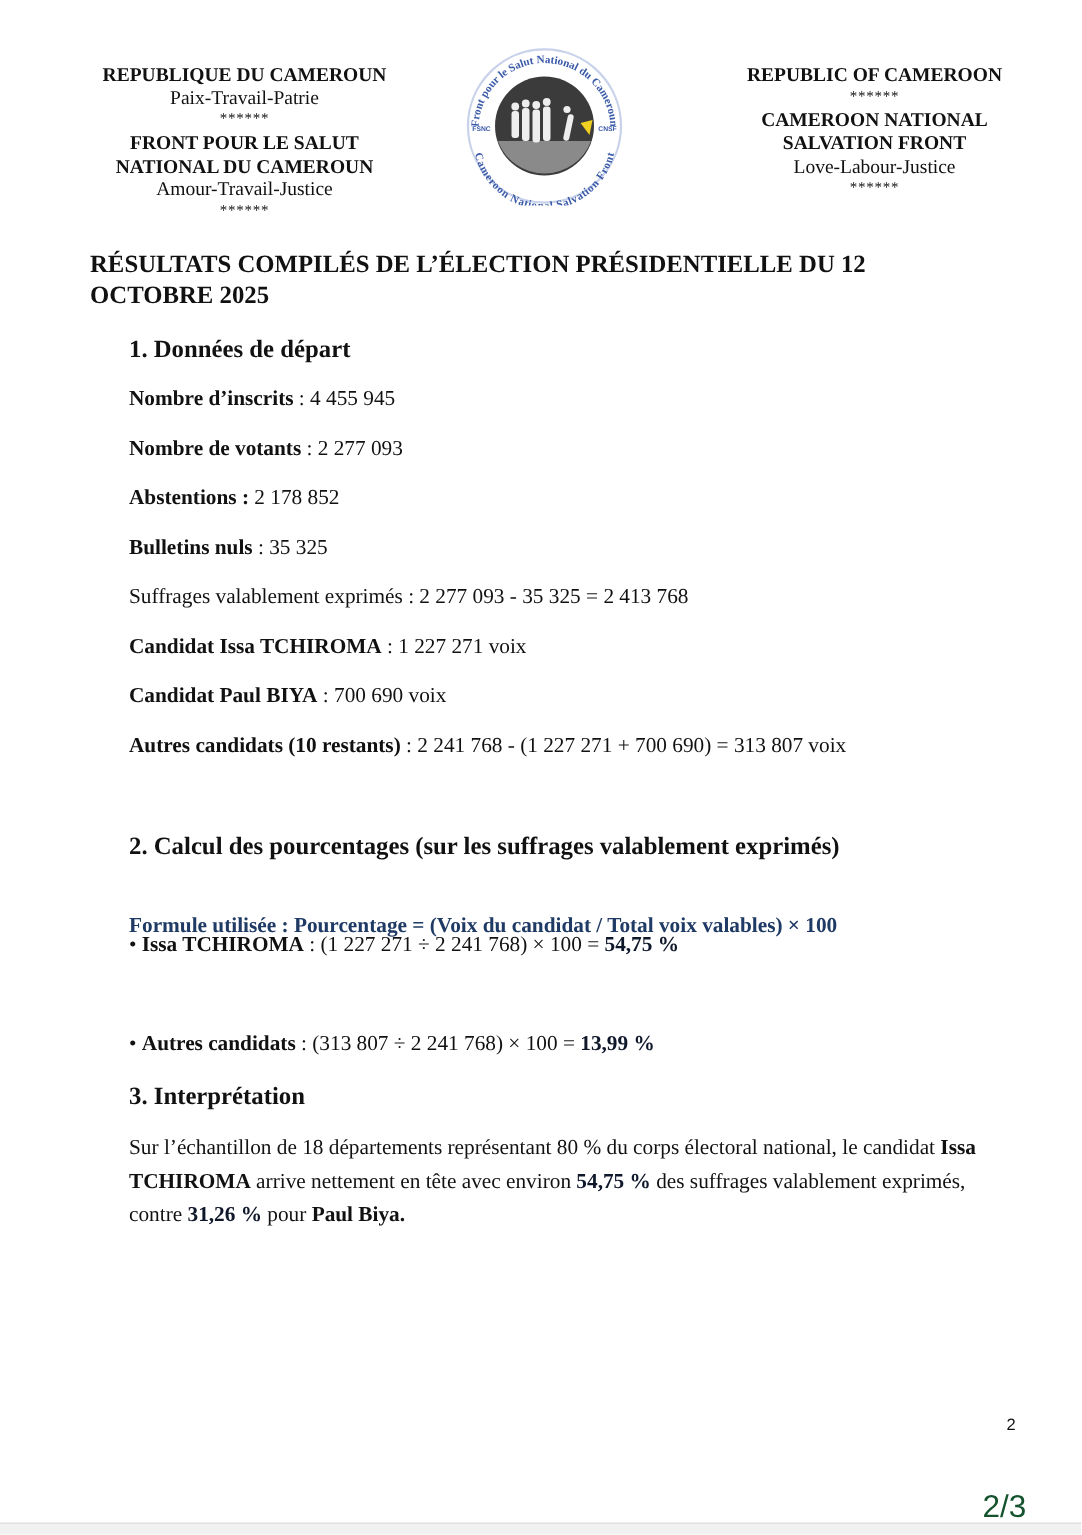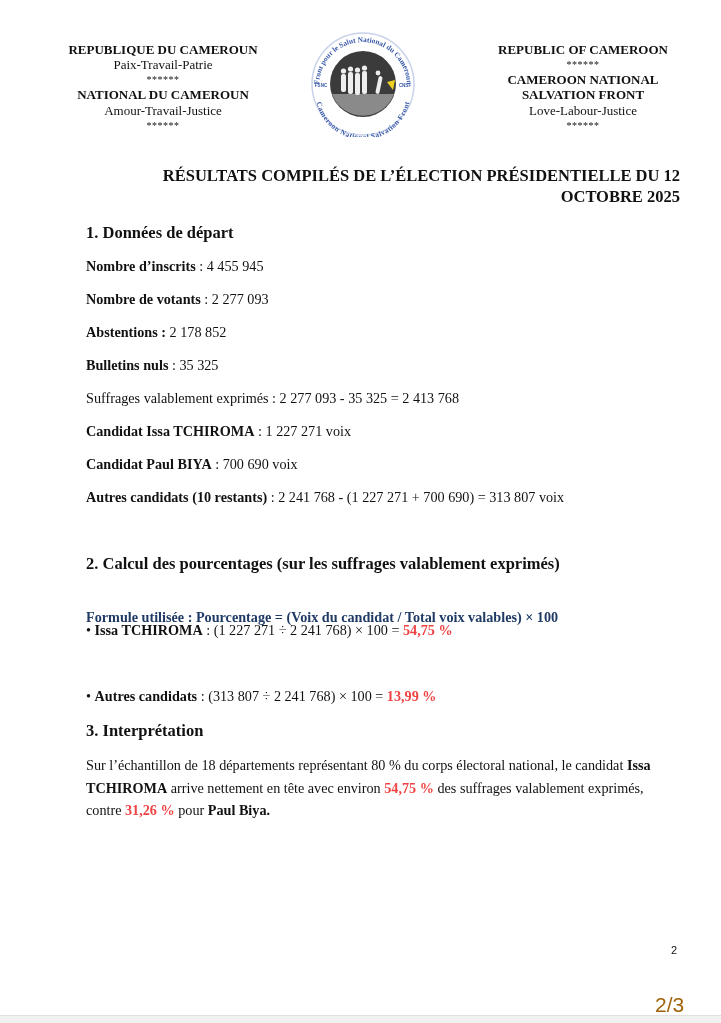--- a/index.html
+++ b/index.html
@@ -12,42 +12,43 @@
   .bottom-bar { position: absolute; left: 0; top: 1015px; width: 721px; height: 8px; background: #f1f1f1; border-top: 1px solid #e0e0e0; }
 
   .hdr-col { position: absolute; top: 42px; width: 240px; text-align: center; font-size: 13px; line-height: 15.2px; }
   .hdr-left { left: 43px; }
   .hdr-right { left: 463px; }
   .hdr-col .b { font-weight: bold; }
   .hdr-col .stars { font-size: 10px; letter-spacing: 0.5px; line-height: 15px; }
 
   .logo { position: absolute; left: 305px; top: 30px; width: 115px; height: 107px; }
 
-  .title { position: absolute; left: 60px; top: 165px; width: 620px; text-align: right; font-weight: bold; font-size: 16.5px; line-height: 21px; }
+  .title { position: absolute; left: 60px; top: 165px; width: 620px; text-align: left; font-weight: bold; font-size: 16.5px; line-height: 21px; }
 
   .h { position: absolute; left: 86px; font-weight: bold; font-size: 16.5px; }
   .line { position: absolute; left: 86px; font-size: 14.2px; white-space: nowrap; }
   .b { font-weight: bold; }
-  .red { color: #ef4444; font-weight: bold; }
+  .red { color: #0f172a; font-weight: bold; }
   .formula { position: absolute; left: 86px; font-weight: bold; font-size: 14.2px; color: #1f3a64; white-space: nowrap; }
 
   .para { position: absolute; left: 86px; top: 754px; width: 580px; font-size: 14.2px; line-height: 22.5px; }
 
   .pnum { position: absolute; left: 671px; top: 944px; font-family: "Liberation Sans", sans-serif; font-size: 11px; color: #111; }
-  .viewer-pg { position: absolute; left: 655px; top: 993px; font-family: "Liberation Sans", sans-serif; font-size: 21px; color: #a16207; font-weight: 300; }
+  .viewer-pg { position: absolute; left: 655px; top: 993px; font-family: "Liberation Sans", sans-serif; font-size: 21px; color: #14532d; font-weight: 300; }
 </style>
 </head>
 <body>
 
 <div class="page">
 
   <div class="hdr-col hdr-left">
     <div class="b">REPUBLIQUE DU CAMEROUN</div>
     <div>Paix-Travail-Patrie</div>
     <div class="stars">******</div>
+    <div class="b">FRONT POUR LE SALUT</div>
     <div class="b">NATIONAL DU CAMEROUN</div>
     <div>Amour-Travail-Justice</div>
     <div class="stars">******</div>
   </div>
 
   <svg class="logo" viewBox="0 0 115 107">
     <defs>
       <path id="arcTop" d="M 14 56 A 44 44 0 0 1 102 56"></path>
       <path id="arcBot" d="M 16 62 A 42 42 0 0 0 100 62"></path>
     </defs>

